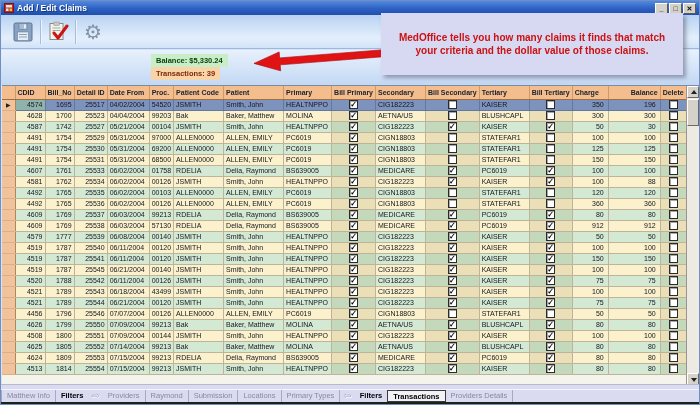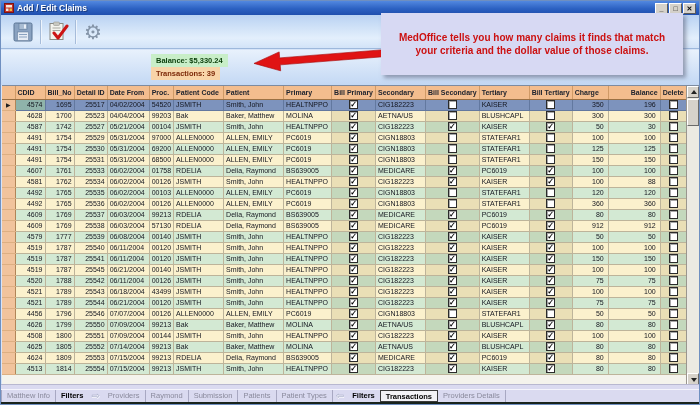--- a/index.html
+++ b/index.html
@@ -902,22 +902,22 @@
   </div>
 
   <div id="tab-gap"></div>
   <div id="tabbar">
       <span class="tab inactive first">Matthew Info</span>
       <span class="tab section">Filters</span>
       <span class="tabarrow">⇨</span>
       <span class="tab inactive">Providers</span>
       <span class="tab inactive">Raymond</span>
       <span class="tab inactive">Submission</span>
-      <span class="tab inactive">Patients</span>
-      <span class="tab inactive">Patient Types</span>
+      <span class="tab inactive">Locations</span>
+      <span class="tab inactive">Primary Types</span>
       <span class="tabarrow">⇦</span>
       <span class="tab section">Filters</span>
       <span class="tab active">Transactions</span>
       <span class="tab inactive">Providers Details</span>
     </div>
   <div id="bottom-strip"></div>
 
 </div>
 
 </body></html>

